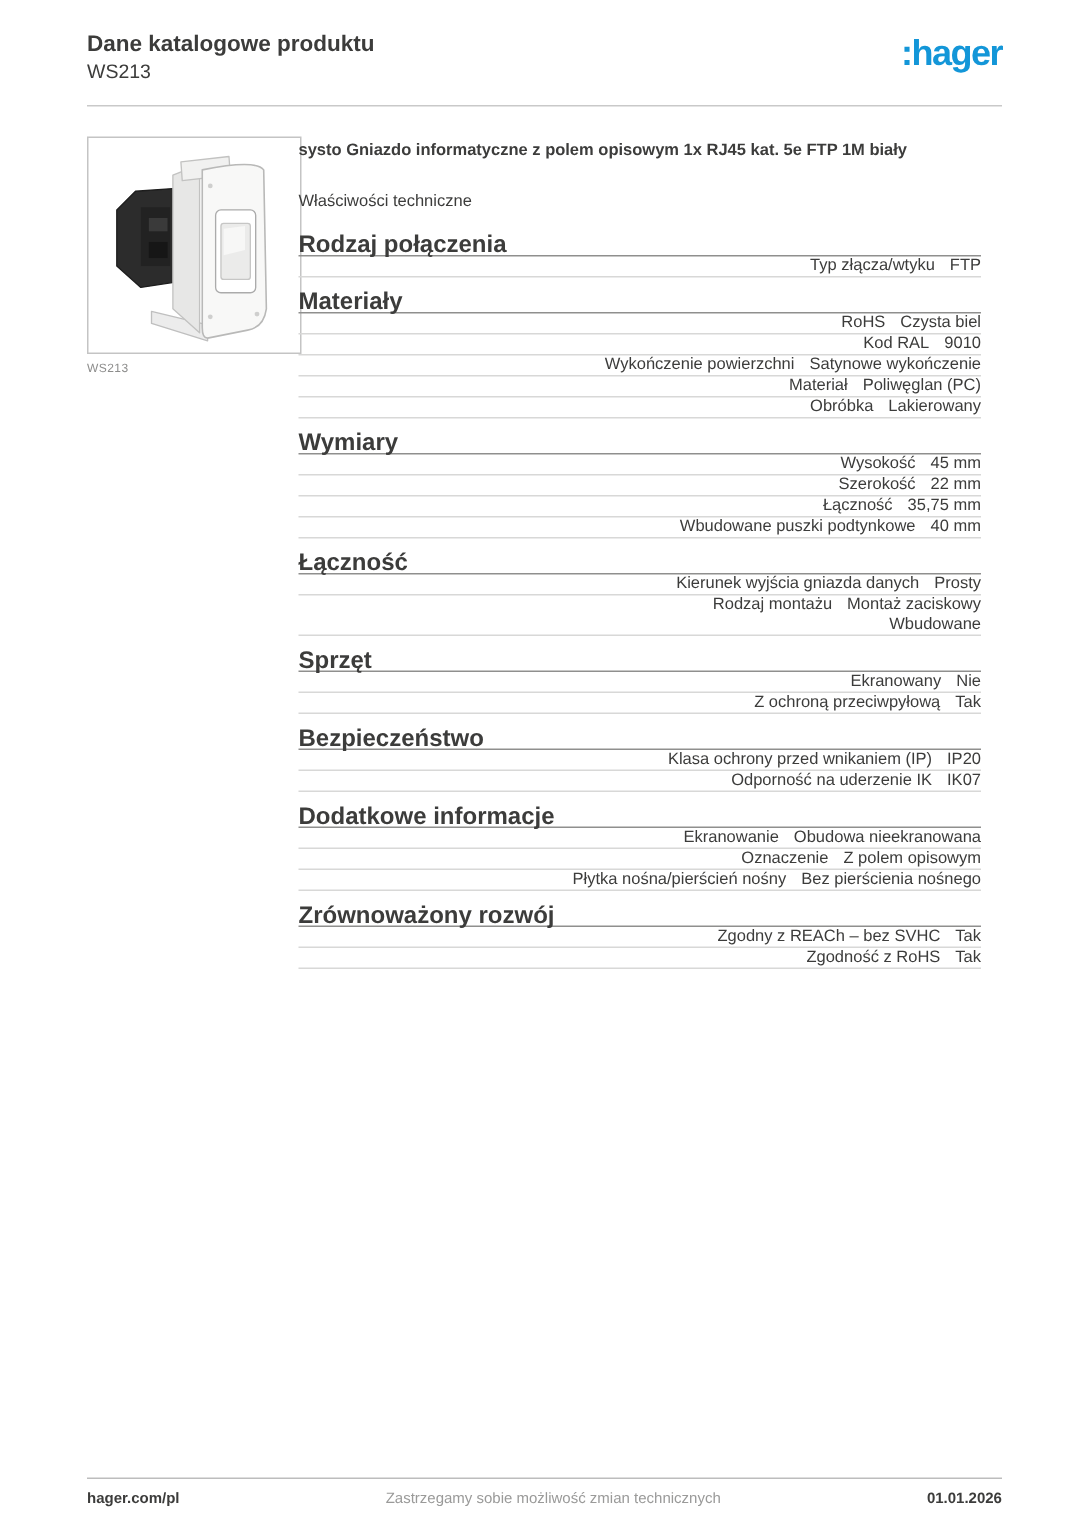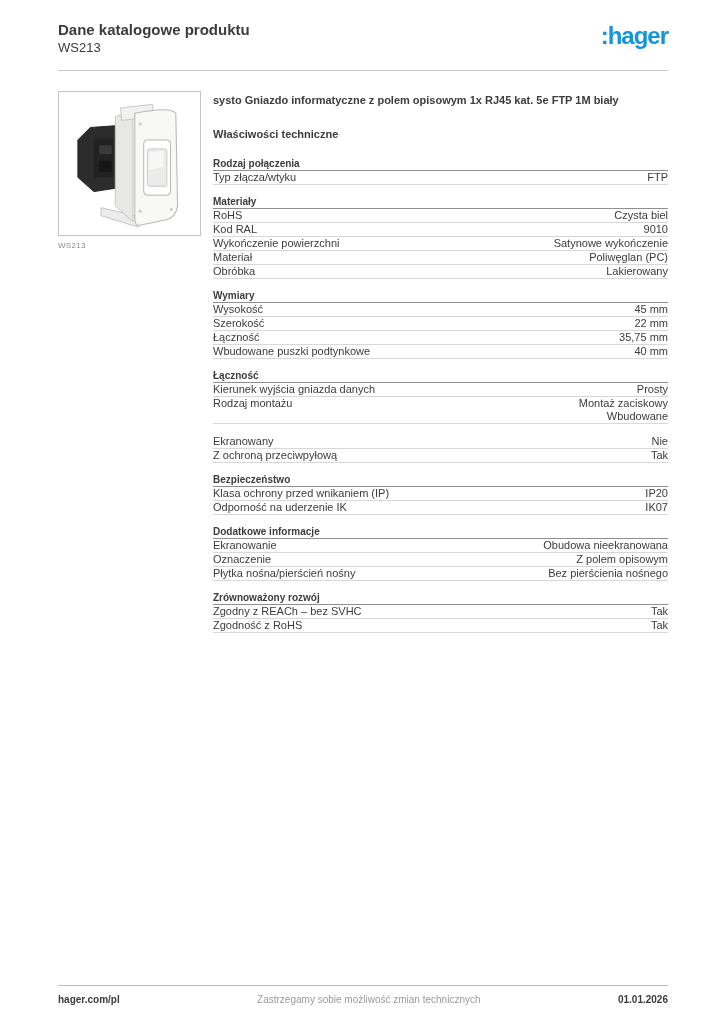--- a/index.html
+++ b/index.html
@@ -12,27 +12,27 @@
   .page-ref{font-size:13px;line-height:17px;margin:0;}
   .brand-logo{position:absolute;right:0;top:0;font-size:24px;font-weight:bold;letter-spacing:-1px;line-height:32px;}
   .header-rule{position:absolute;left:58px;right:56px;top:70px;border-top:1px solid #c9c9c9;height:0;}
 
   
   .photo-col{position:absolute;left:58px;top:91px;width:143px;}
   .photo-box{box-sizing:border-box;width:143px;height:145px;border:1px solid #c4c4c4;background:#fff;display:flex;align-items:center;justify-content:center;}
   .photo-caption{font-size:8px;color:#8d8d8c;margin-top:5px;letter-spacing:0.3px;}
 
   
-  .right-col{position:absolute;left:213px;top:93px;width:455px;}
+  .right-col{position:absolute;left:199px;top:93px;width:455px;}
   .product-desc{font-size:11px;font-weight:bold;line-height:14px;}
-  .props-heading{font-size:11px;font-weight:bold;line-height:13px;margin-top:21px;}
+  .props-heading{font-size:11px;font-weight:normal;line-height:13px;margin-top:21px;}
   .sections{margin-top:17px;}
   .section{margin-bottom:11px;}
-  .section-title{font-size:10px;font-weight:bold;line-height:12px;border-bottom:1px solid #8f8f8e;}
-  .row{display:flex;justify-content:space-between;align-items:flex-start;font-size:11px;line-height:13px;border-bottom:1px solid #d8d8d7;}
+  .section-title{font-size:16px;font-weight:bold;line-height:12px;border-bottom:1px solid #8f8f8e;}
+  .row{display:flex;justify-content:flex-end;align-items:flex-start;font-size:11px;line-height:13px;border-bottom:1px solid #d8d8d7;}
   .row-label{text-align:left;white-space:nowrap;padding-right:10px;}
   .row-value{text-align:right;}
 
   
   .footer-rule{position:absolute;left:58px;right:56px;top:985px;border-top:1px solid #bdbdbd;height:0;}
   .footer{position:absolute;left:58px;right:56px;top:993px;font-size:10px;line-height:13px;display:flex;justify-content:space-between;align-items:baseline;}
   .footer-left,.footer-right{font-weight:bold;color:#3c3c3b;text-align:right;}
   .footer-center{color:#9a9a99;}
 </style>
 </head>
@@ -162,20 +162,21 @@
           </div>
           <div class="row">
             <div class="row-label">Rodzaj montażu</div>
             <div class="row-value">
               <div>Montaż zaciskowy</div>
               <div>Wbudowane</div>
             </div>
           </div>
         </div>
         <div class="section">
+          <div class="section-title">Sprzęt</div>
           <div class="row">
             <div class="row-label">Ekranowany</div>
             <div class="row-value">
               <div>Nie</div>
             </div>
           </div>
           <div class="row">
             <div class="row-label">Z ochroną przeciwpyłową</div>
             <div class="row-value">
               <div>Tak</div>

